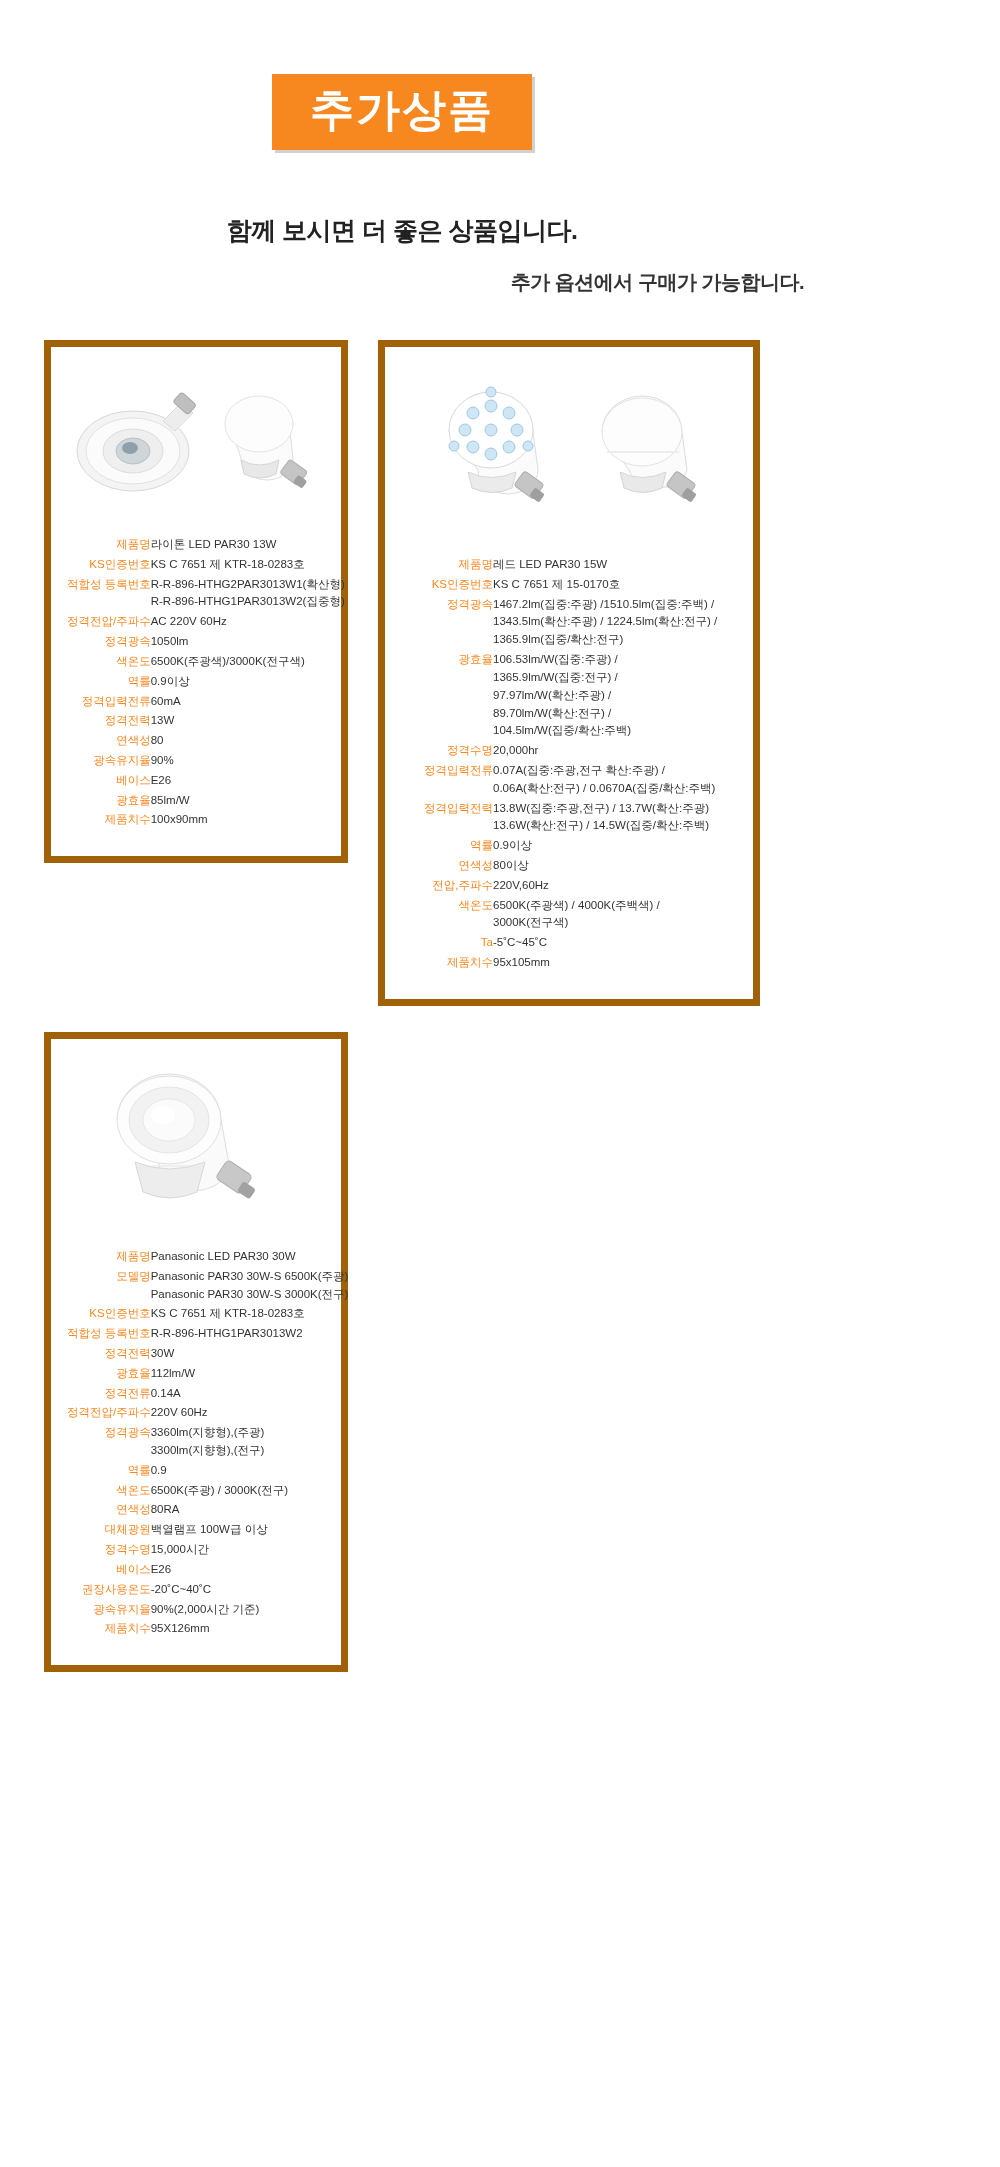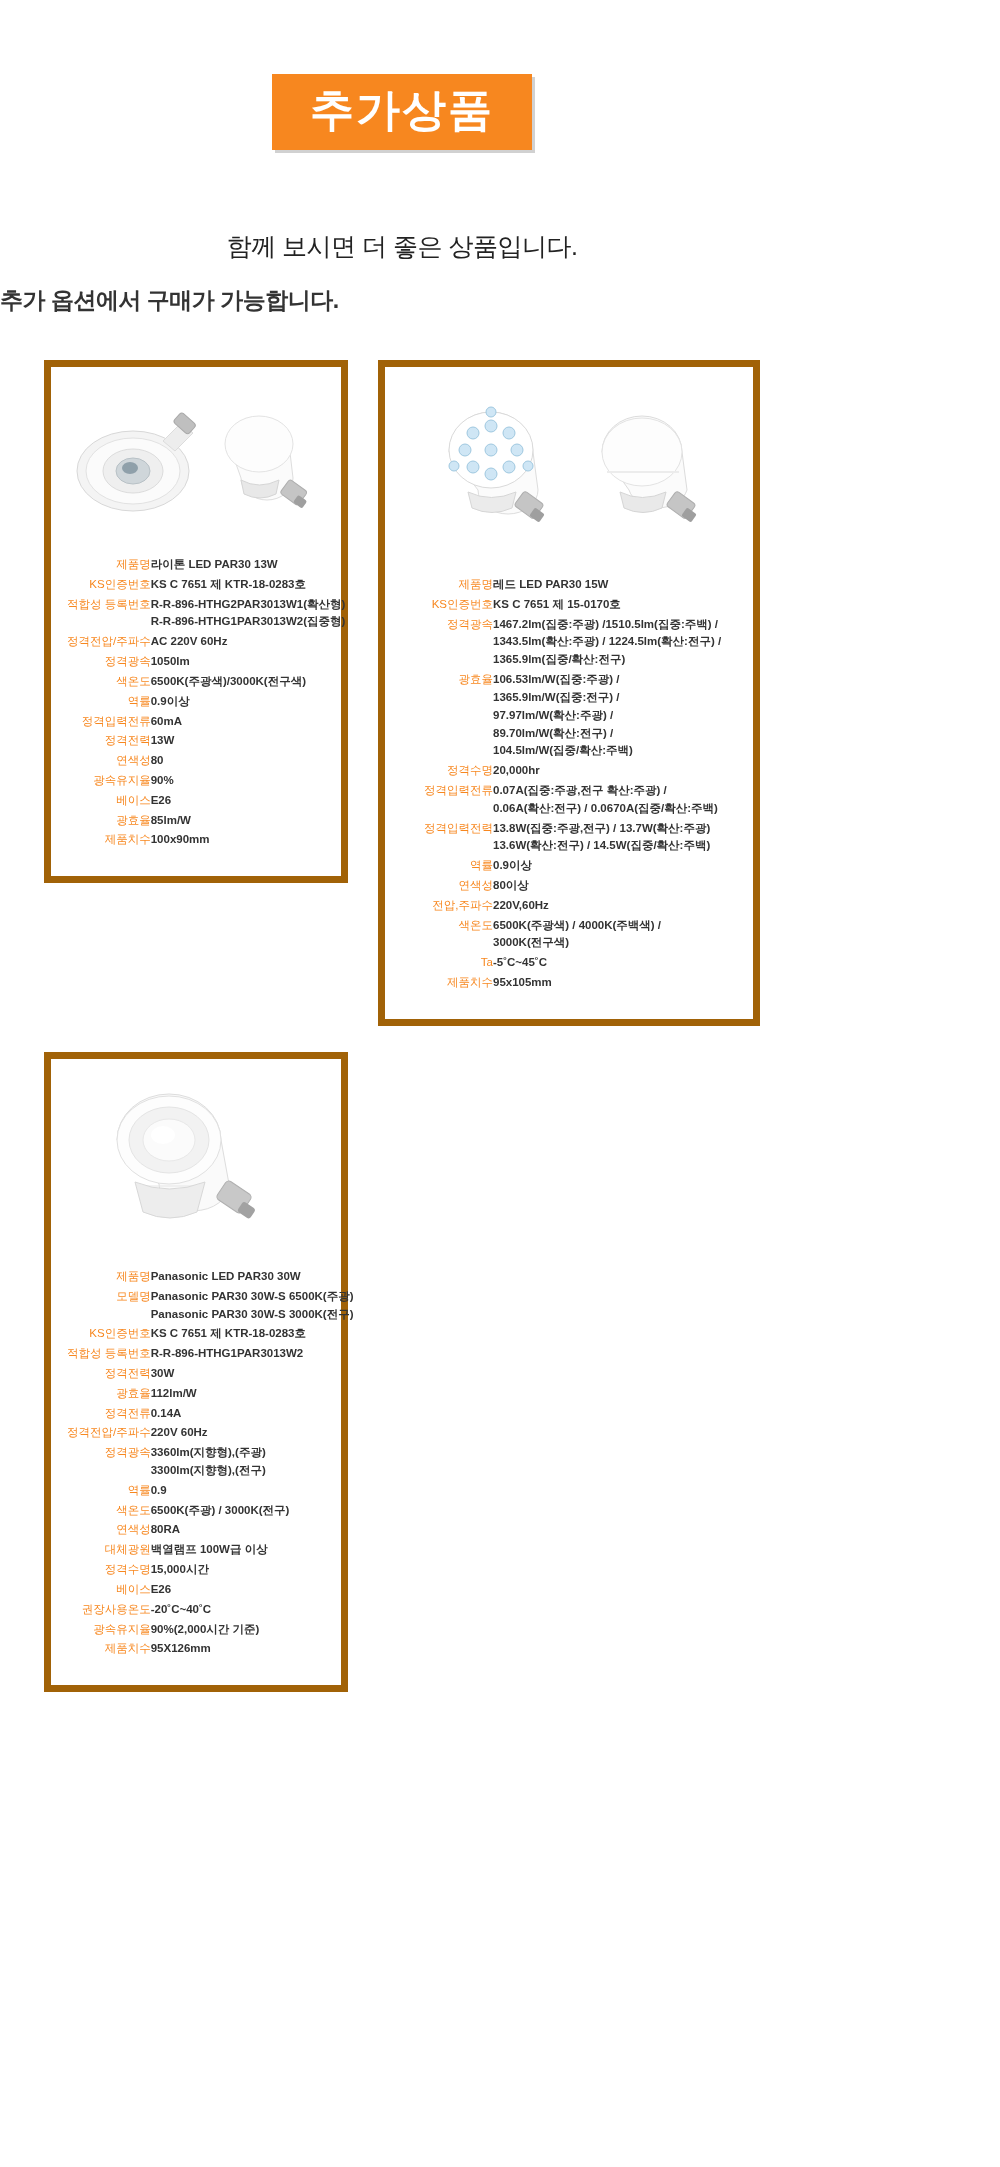--- a/index.html
+++ b/index.html
@@ -34,28 +34,28 @@
     font-size: 44px;
     font-weight: bold;
     letter-spacing: 2px;
     padding: 14px 38px 18px 38px;
     line-height: 1.0;
     box-shadow: 3px 3px 0 rgba(0,0,0,0.18);
   }
   .headline {
     text-align: center;
     font-size: 25px;
-    font-weight: normal;
+    font-weight: bold;
     color: #222222;
-    margin-top: 80px;
+    margin-top: 64px;
     letter-spacing: -0.5px;
   }
   .subline {
-    text-align: left;
-    font-size: 23px;
+    text-align: right;
+    font-size: 20px;
     font-weight: bold;
     color: #333333;
     margin-top: 22px;
     letter-spacing: -0.5px;
   }
 
   
   .cards {
     position: relative;
     margin-top: 44px;
@@ -102,21 +102,20 @@
     color: #f7871f;
     text-align: right;
     white-space: nowrap;
     padding-right: 10px;
     width: 110px;
   }
   .card.right td.k { width: 92px; }
   td.v {
     color: #333333;
     text-align: left;
-    font-weight: bold;
   }
   td.v div { white-space: nowrap; }
 
   
   .lamp { display: block; }
 </style>
 </head>
 <body>
 
 <div class="page">

